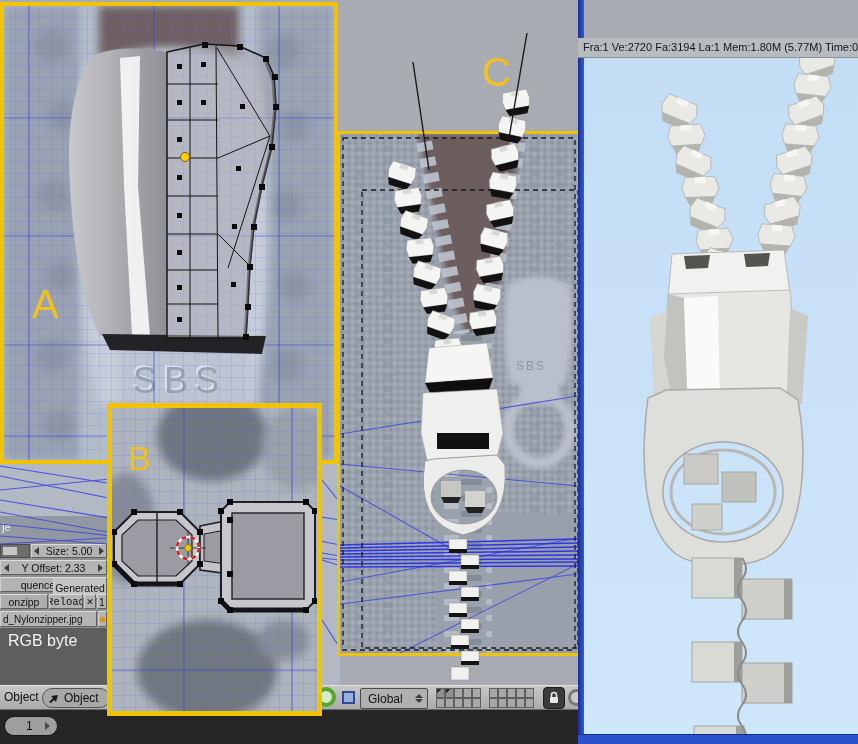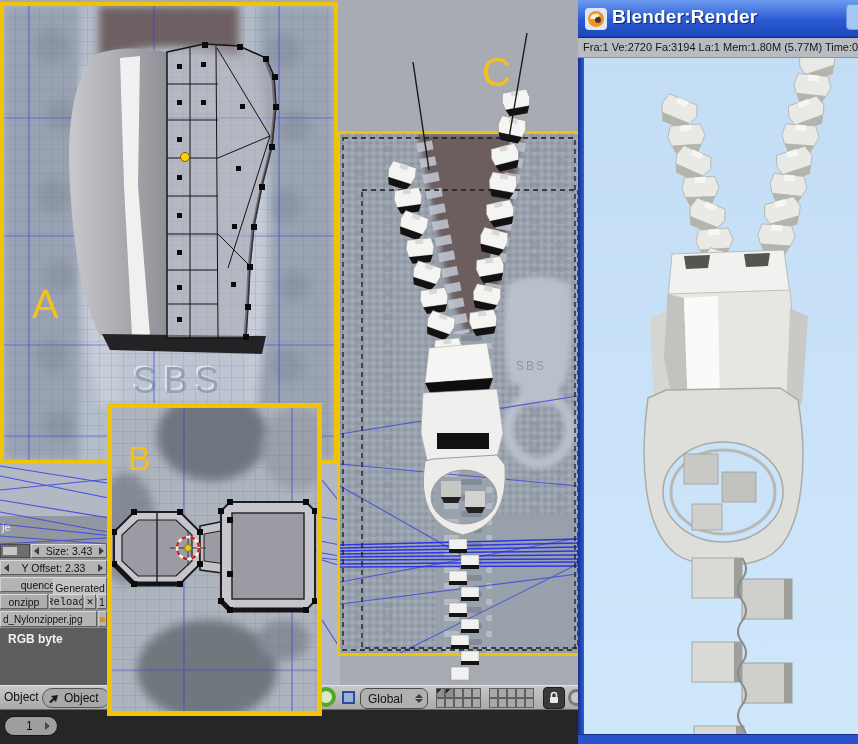--- a/index.html
+++ b/index.html
@@ -47,21 +47,21 @@
 
   <div class="abs" style="left:0;top:516px;width:107px;height:174px;background:#8f8f8f;z-index:2;">
     <div class="abs" style="left:0;top:0;width:107px;height:26px;background:#9298a2;"></div>
     <span class="abs wtext" style="left:2px;top:5px;">je</span>
 
     <div class="abs" style="left:0;top:28px;width:30px;height:14px;background:#6e6e6e;border:1px solid #4a4a4a;box-sizing:border-box;">
       <div style="margin:2px;width:14px;height:8px;background:#c6c6c6;"></div>
     </div>
     <div class="uibtn" style="left:31px;top:28px;width:76px;height:14px;justify-content:space-between;padding:0 2px;">
       <span class="tri-l"></span>
-      <span>Size: 3.43</span>
+      <span>Size: 5.00</span>
       <span class="tri-r"></span>
     </div>
 
     <div class="uibtn" style="left:0;top:44px;width:107px;height:15px;justify-content:space-between;padding:0 3px;">
       <span class="tri-l"></span>
       <span>Y Offset: 2.33</span>
       <span class="tri-r"></span>
     </div>
 
     <div class="uibtn" style="left:0;top:61px;width:76px;height:15px;">
@@ -85,39 +85,39 @@
     </div>
 
     <div class="uibtn" style="left:0;top:95px;width:97px;height:16px;font-size:10px;justify-content:flex-start;padding-left:2px;">
       <span>d_Nylonzipper.jpg</span>
     </div>
     <div class="uibtn" style="left:98px;top:95px;width:9px;height:16px;">
       <span style="width:5px;height:5px;background:#e09020;border-radius:1px;"></span>
     </div>
 
     <div class="abs" style="left:0;top:112px;width:107px;height:62px;background:#5e5e5e;">
-      <span class="wtext" style="position:absolute;left:8px;top:4px;font-size:12px;font-weight:bold;">RGB byte</span>
+      <span class="wtext" style="position:absolute;left:8px;top:4px;font-size:16px;">RGB byte</span>
     </div>
   </div>
 
   <div class="hdrbar" style="z-index:2;">
     <span style="position:absolute;left:4px;top:4px;font-size:12px;color:#101010;">Object</span>
     <div style="position:absolute;left:42px;top:2px;width:68px;height:20px;background:#a8a8a8;
                 border:1px solid #565656;border-radius:10px;display:flex;align-items:center;box-sizing:border-box;">
       <svg width="14" height="12" viewBox="0 0 14 12" style="margin-left:4px;">
         <path d="M2,10 L6,6 L4,4 L11,3 L9,10 L7,8 L4,11 Z" fill="#1c1c1c"></path>
       </svg>
       <span style="font-size:12px;color:#101010;margin-left:3px;">Object</span>
     </div>
     <div style="position:absolute;left:316px;top:1px;width:20px;height:20px;border-radius:50%;
                 border:4px solid #55a52e;background:#d7eac6;box-sizing:border-box;"></div>
     <div style="position:absolute;left:342px;top:5px;width:13px;height:13px;border:2px solid #2a4a9e;
                 background:#9ab0d8;box-sizing:border-box;"></div>
     <div style="position:absolute;left:360px;top:2px;width:68px;height:21px;background:#b0b0b0;
-                border:1px solid #4a4a4a;border-radius:7px;display:flex;align-items:center;box-sizing:border-box;">
+                border:1px solid #4a4a4a;border-radius:2px;display:flex;align-items:center;box-sizing:border-box;">
       <span style="font-size:12px;color:#101010;margin-left:7px;flex:1;">Global</span>
       <span style="display:flex;flex-direction:column;margin-right:4px;gap:1px;">
         <i style="width:0;height:0;border-left:4px solid transparent;border-right:4px solid transparent;border-bottom:4px solid #3c3c3c;"></i>
         <i style="width:0;height:0;border-left:4px solid transparent;border-right:4px solid transparent;border-top:4px solid #3c3c3c;"></i>
       </span>
     </div>
     <div style="position:absolute;left:436px;top:2px;width:47px;height:21px;font-size:0;line-height:0;">
       <span class="layercell layeron"></span><span class="layercell layeron"></span><span class="layercell"></span><span class="layercell"></span><span class="layercell"></span><br>
       <span class="layercell"></span><span class="layercell"></span><span class="layercell"></span><span class="layercell"></span><span class="layercell"></span>
     </div>
@@ -456,31 +456,20 @@
 
   <svg class="abs" style="left:340px;top:0;z-index:9;pointer-events:none;" width="238" height="180" viewBox="0 0 238 180">
     <line x1="73" y1="62" x2="89" y2="170" stroke="#1a1a1a" stroke-width="1.4"></line>
     <line x1="187" y1="33" x2="169" y2="138" stroke="#1a1a1a" stroke-width="1.4"></line>
     <text x="142" y="86" font-size="40" class="biglabel">C</text>
   </svg>
 
   <div id="renderwin" style="z-index:10;">
     <div class="abs" style="left:0;top:0;width:6px;height:744px;background:linear-gradient(90deg,#14308e,#2f5cd8);"></div>
     <div class="abs" style="left:0;top:734px;width:280px;height:10px;background:#2a52cc;border-top:1px solid #14308e;box-sizing:border-box;"></div>
-    <div id="rw-title">
-      <svg width="22" height="22" viewBox="0 0 22 22" style="position:absolute;left:7px;top:8px;">
-        <rect x="0" y="0" width="22" height="22" rx="4" fill="#dce8fa"></rect>
-        <circle cx="11" cy="11" r="8" fill="#f6921e"></circle>
-        <path d="M5,11 a6,6 0 0 1 10,-4 L10,11 Z" fill="#fff" opacity="0.85"></path>
-        <circle cx="13" cy="12" r="3" fill="#3a3a3a"></circle>
-      </svg>
-      <span class="t">Blender:Render</span>
-      <div style="position:absolute;left:268px;top:4px;width:22px;height:26px;background:#a4c6f2;
-                  border:1px solid #6f9cdd;border-radius:4px;box-sizing:border-box;"></div>
-    </div>
     <div id="rw-stats">
       <span>Fra:1   Ve:2720 Fa:3194 La:1  Mem:1.80M (5.77M) Time:0</span>
     </div>
     <div id="rw-area">
       <svg width="274" height="676" viewBox="0 0 274 676">
         <defs>
           <g id="rtooth">
             <polygon points="-16,-11 14,-11 18,0 14,9 -16,9 -19,0" fill="#e9e9e6" stroke="#b2b2ad" stroke-width="0.8"></polygon>
             <polygon points="-16,9 14,9 10,17 -12,17" fill="#b4b4af"></polygon>
             <rect x="-6" y="-11" width="11" height="6" fill="#f6f6f4"></rect>

